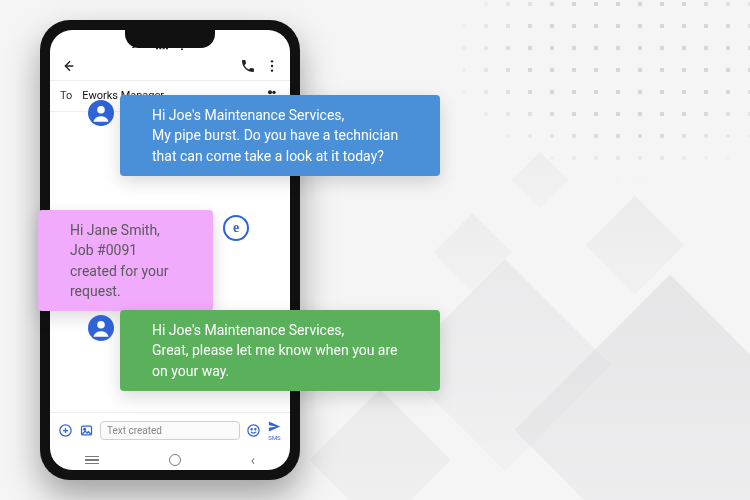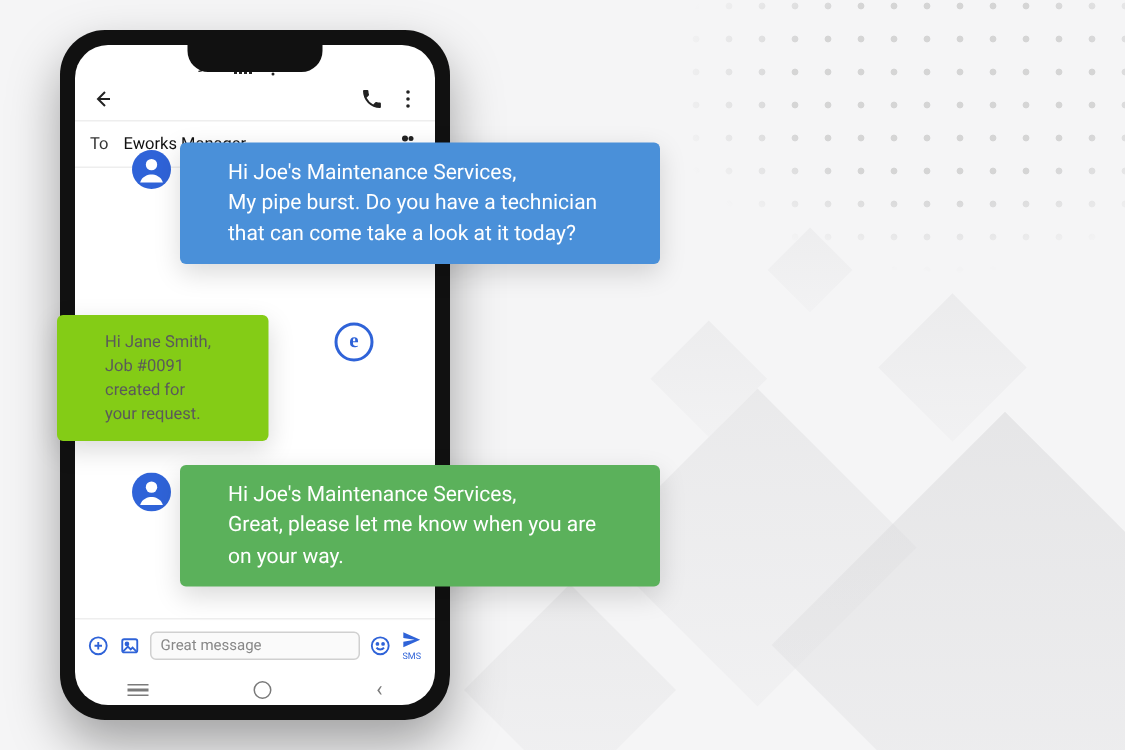--- a/index.html
+++ b/index.html
@@ -148,21 +148,21 @@
     box-shadow: 0 6px 18px rgba(0,0,0,.15);
   }
   .avatar {
     position: absolute;
     width: 26px; height: 26px;
     border-radius: 50%;
     display: flex; align-items:center; justify-content:center;
   }
   .avatar svg { width: 100%; height: 100%; }
   .b-blue  { background:#4a90d9; left:120px; top:95px;  width:320px; }
-  .b-grey  { background:#84cc16; left:38px;  top:210px; width:141px; color:#5a5a5a; font-size:11px;}
+  .b-grey  { background:#f0abfc; left:38px;  top:210px; width:175px; color:#5a5a5a; font-size:14px;}
   .b-green { background:#5bb15b; left:120px; top:310px; width:320px; }
   .av1 { left:88px;  top:100px; }
   .av2 { left:223px; top:215px; background:#fff; border:2px solid #2f63d8;}
   .av2 span{ color:#2f63d8; font-weight:700; font-size:14px; font-family:Georgia,serif;}
   .av3 { left:88px;  top:315px; }
 </style>
 </head>
 <body>
 
 <div class="bg-dots"></div>
@@ -243,21 +243,21 @@
             <path d="M12 8v8M8 12h8"></path>
           </svg>
         </span>
       <span class="ico">
           <svg class="svg100" viewBox="0 0 24 24" fill="none" stroke="currentColor" stroke-width="2">
             <rect x="4" y="5" width="16" height="14" rx="2"></rect>
             <circle cx="9" cy="10" r="1.5" fill="currentColor"></circle>
             <path d="M5 18l5-5 3 3 2-2 4 4"></path>
           </svg>
         </span>
-      <div class="field">Great message</div>
+      <div class="field">Text created</div>
       <span class="ico">
           <svg class="svg100" viewBox="0 0 24 24" fill="none" stroke="currentColor" stroke-width="2">
             <circle cx="12" cy="12" r="9"></circle>
             <circle cx="9" cy="10" r="1" fill="currentColor"></circle>
             <circle cx="15" cy="10" r="1" fill="currentColor"></circle>
             <path d="M8 14c1 1.5 2.5 2 4 2s3-.5 4-2"></path>
           </svg>
         </span>
       <span class="sms-send">
         <span class="ico">

